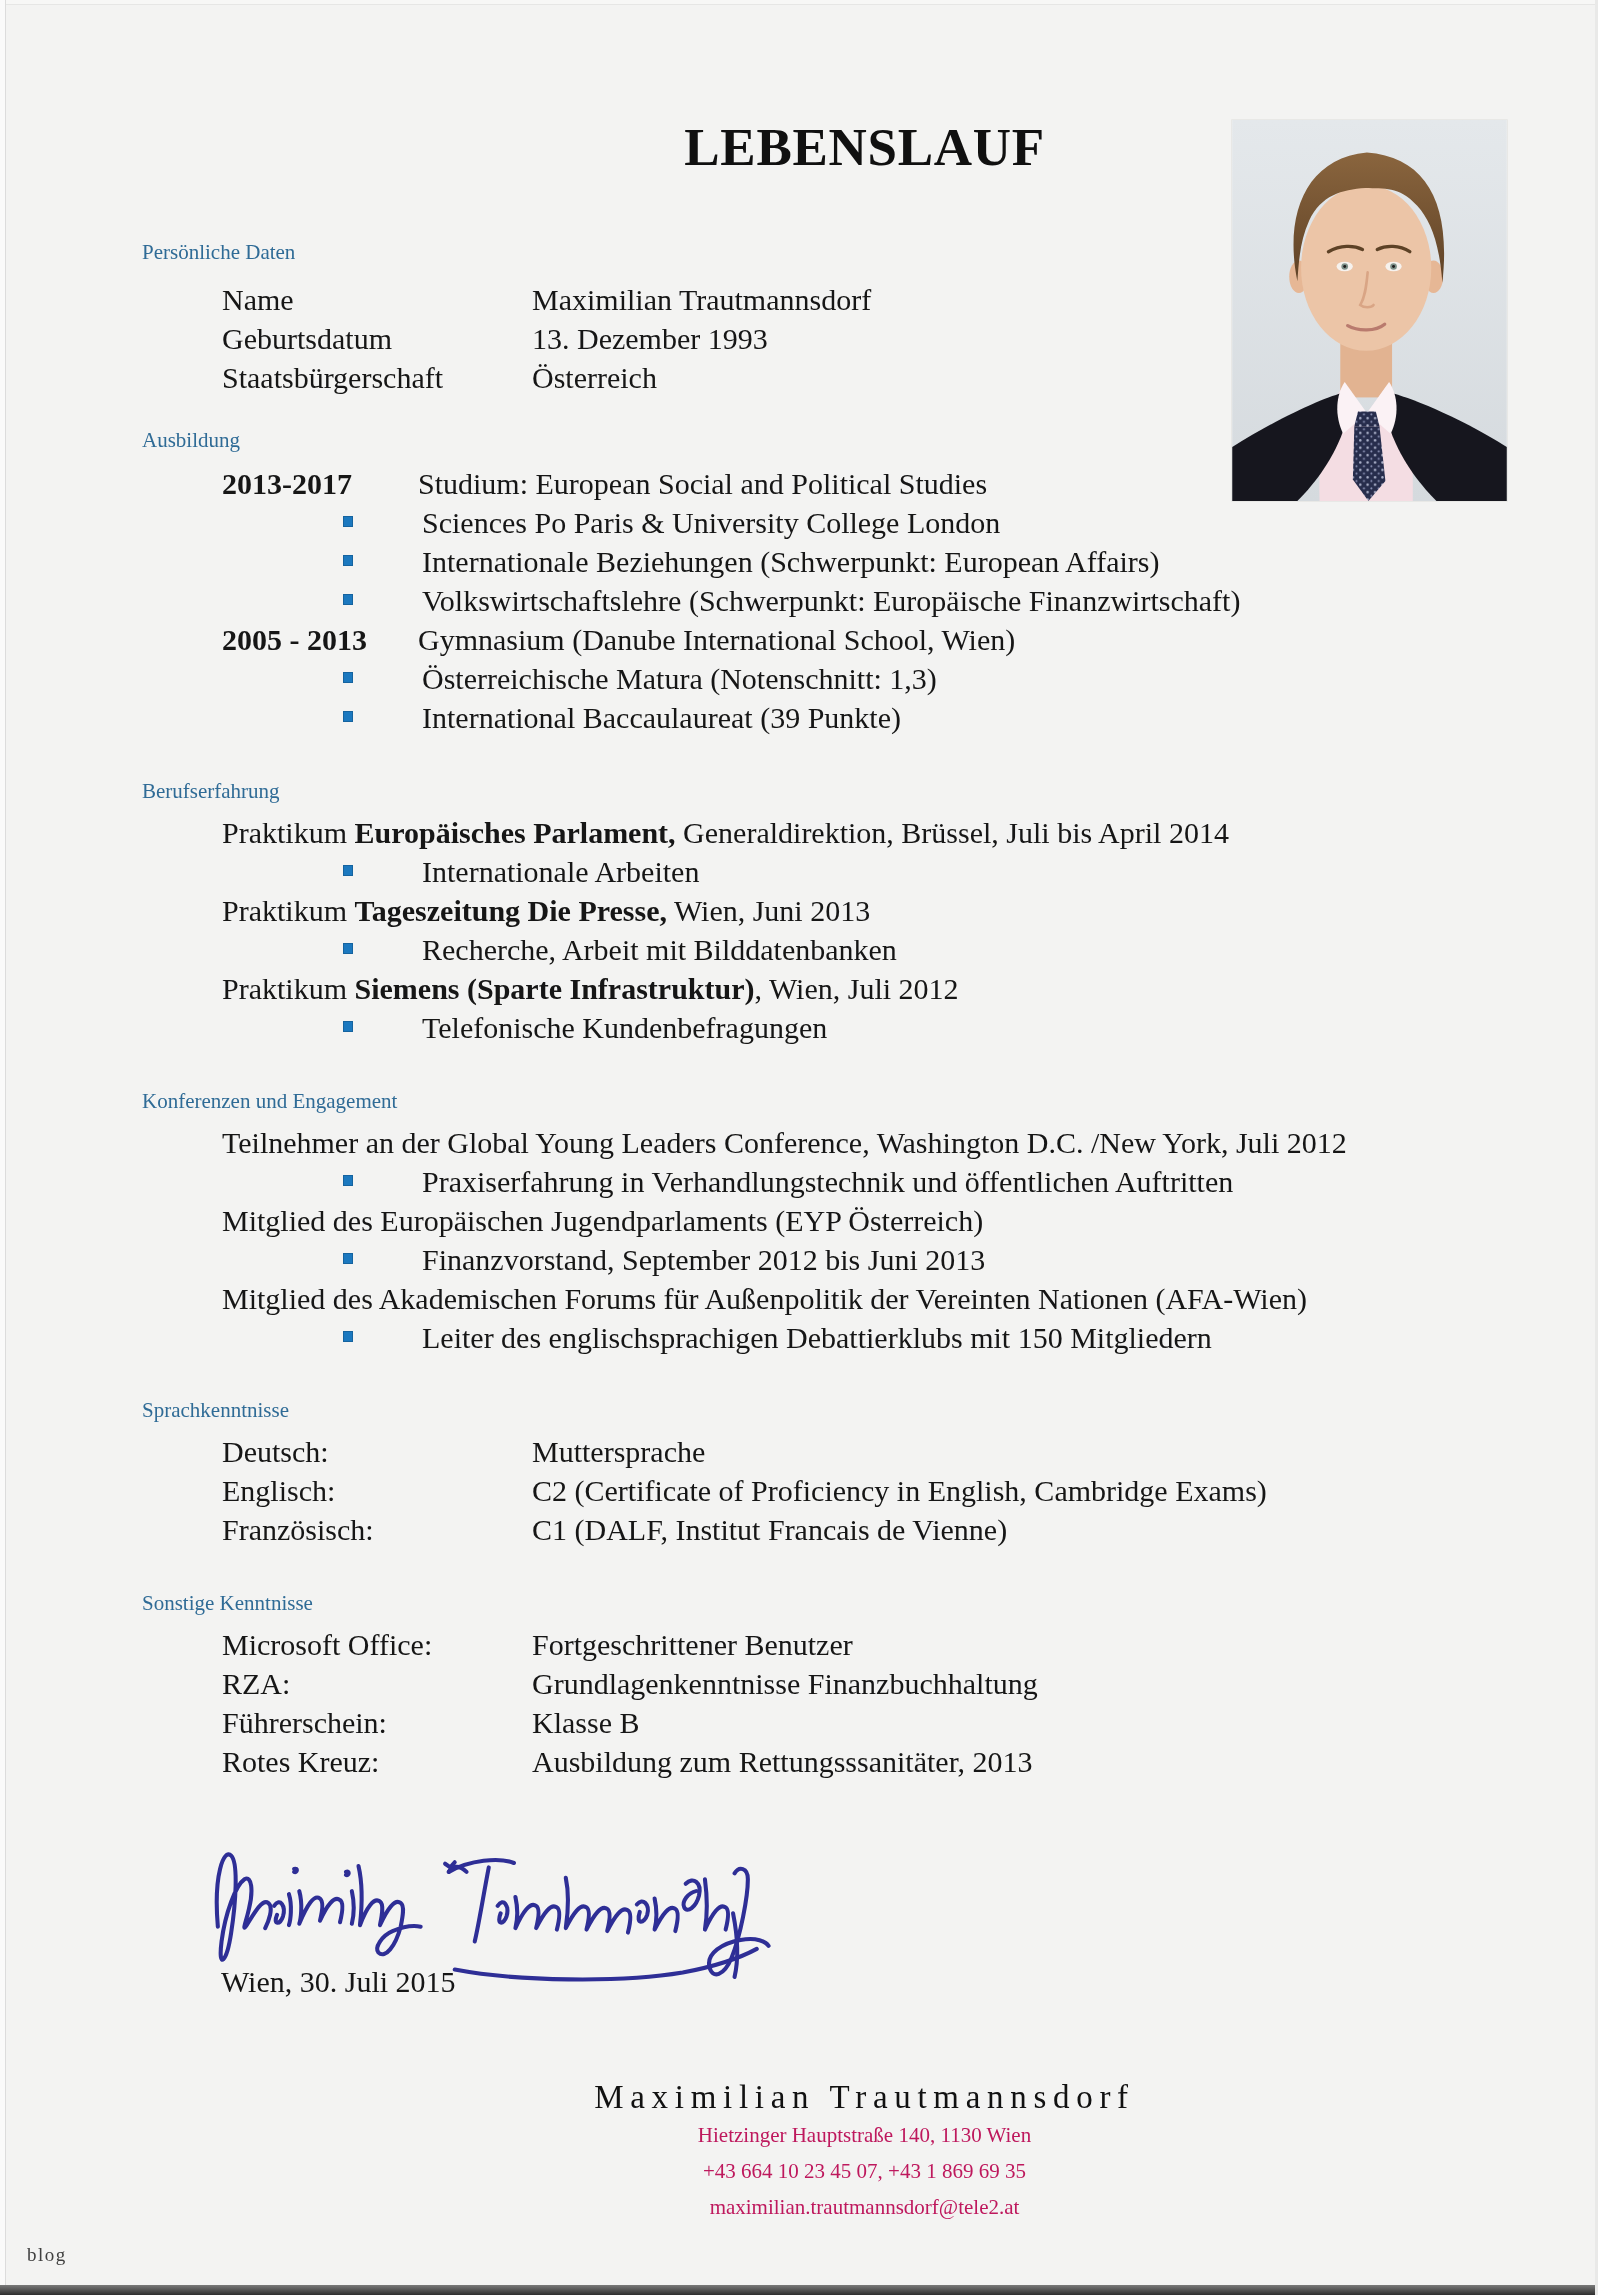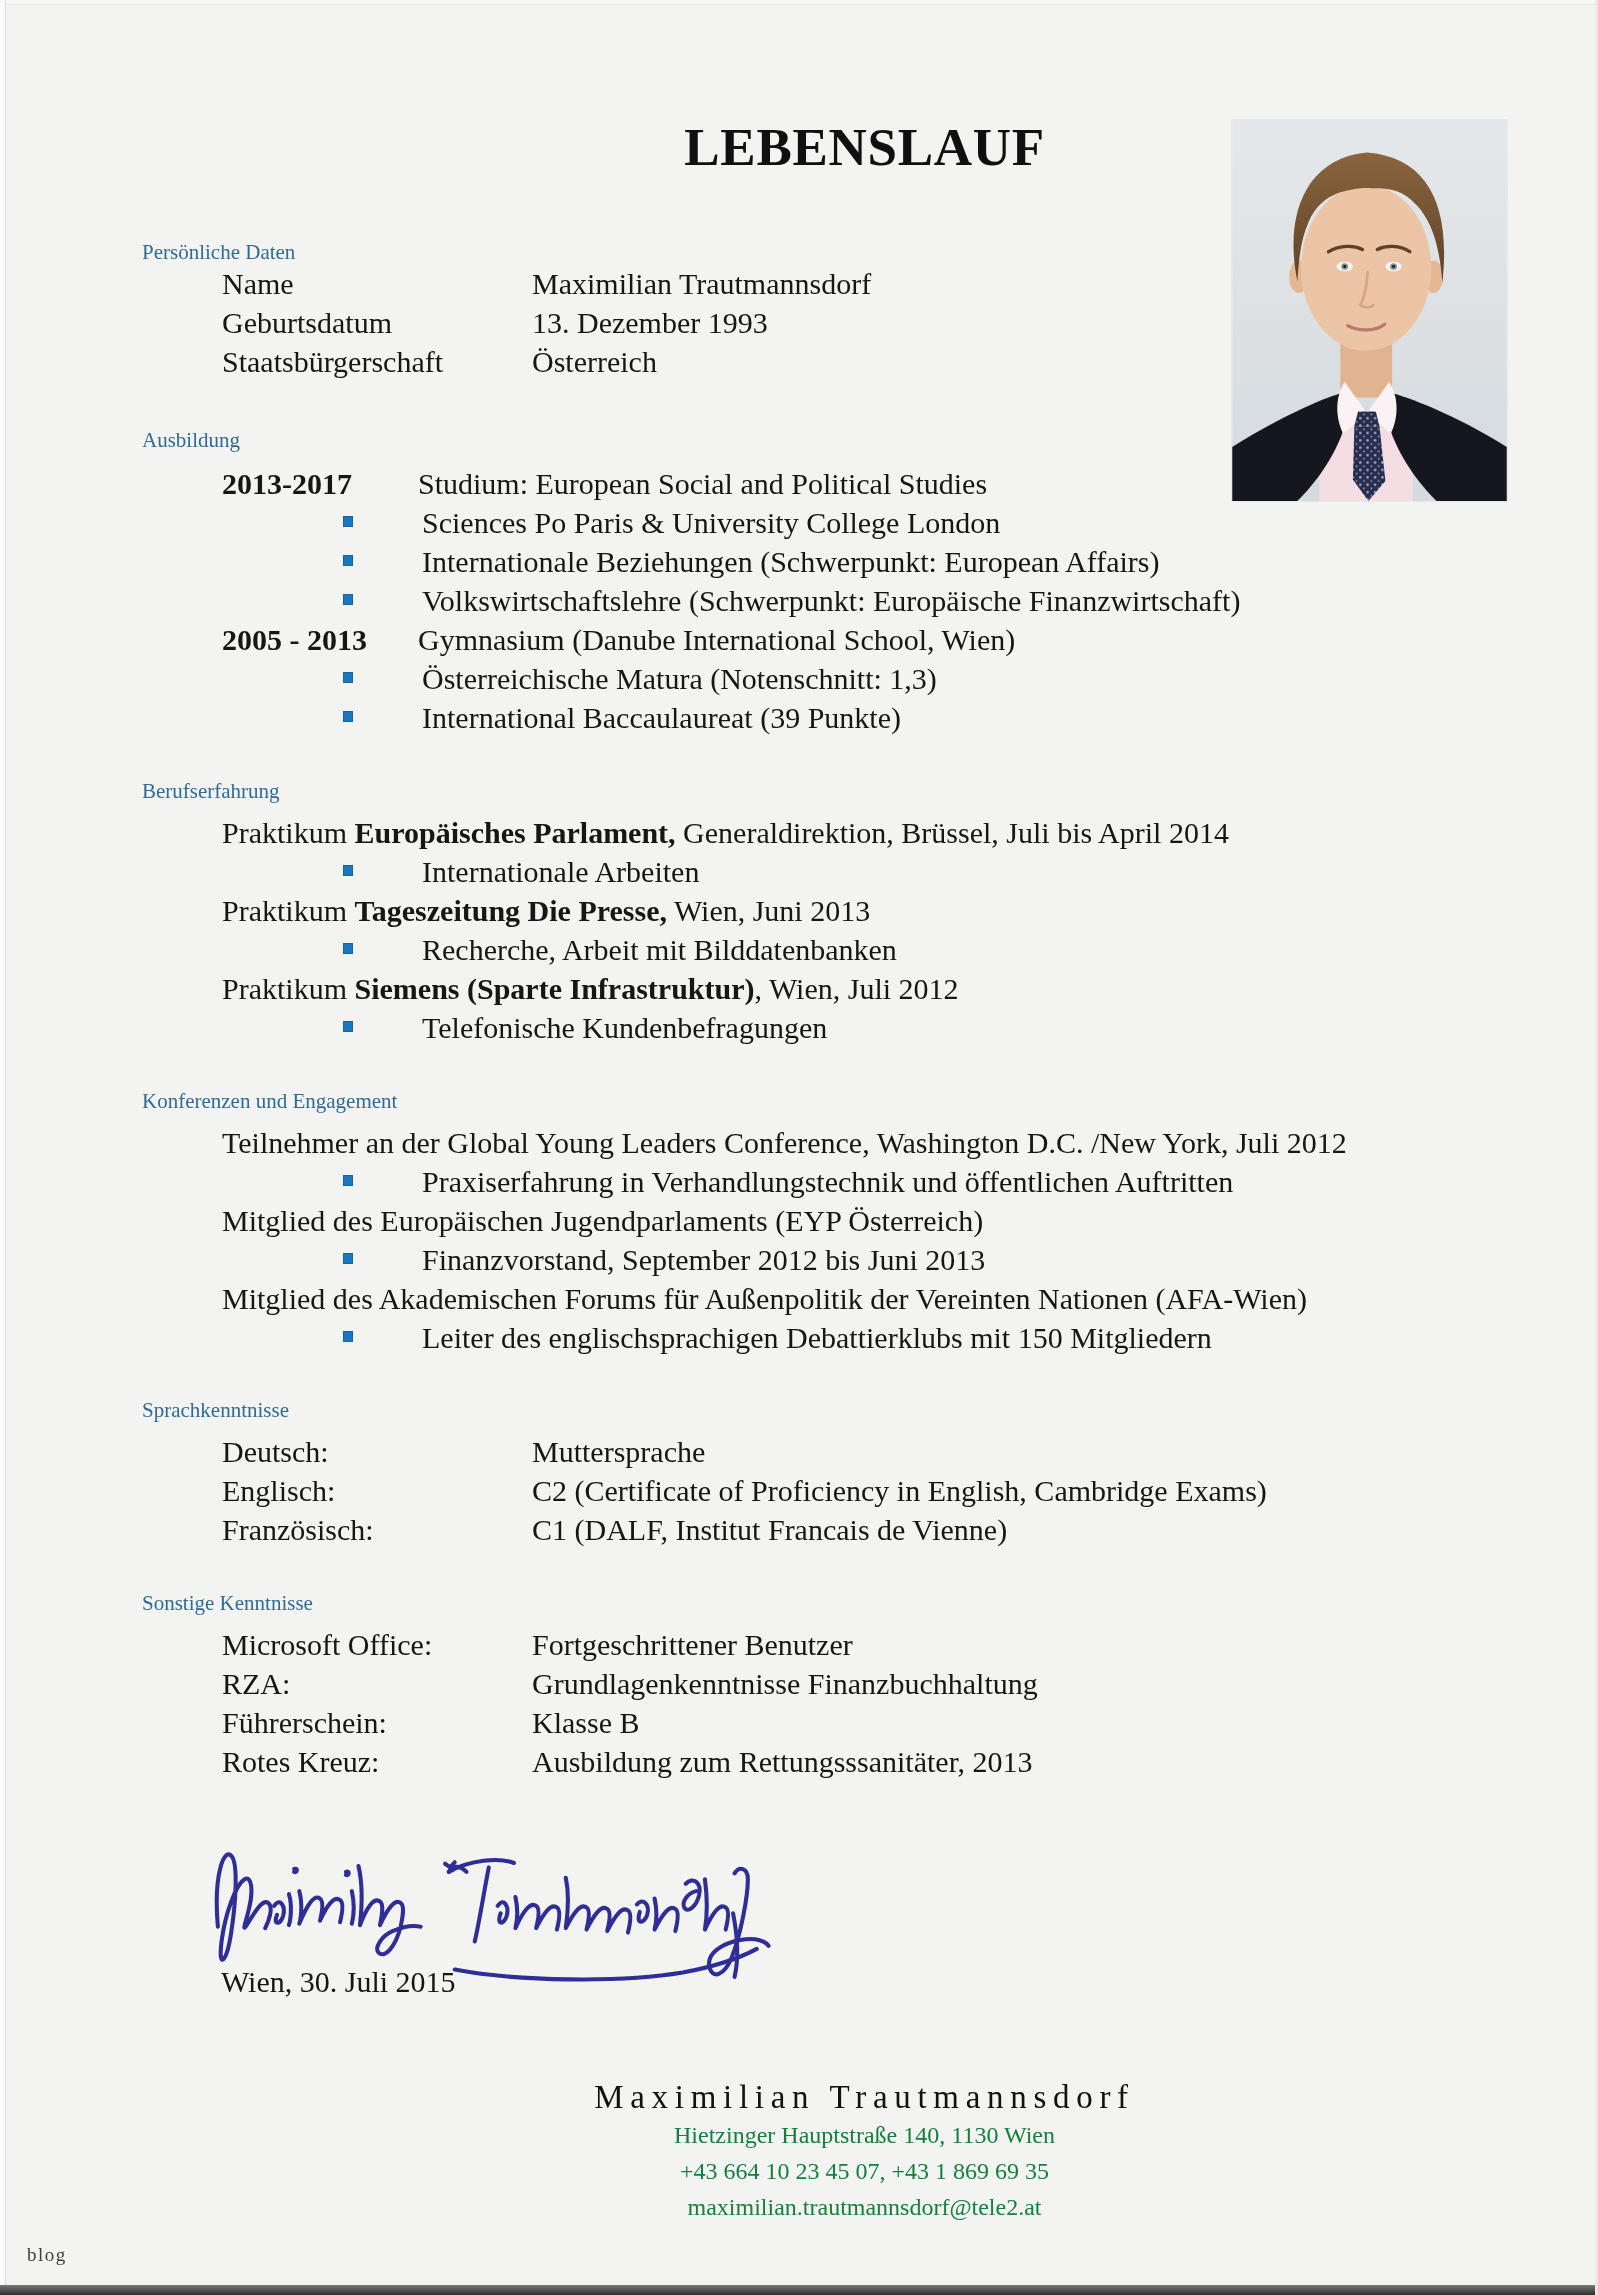--- a/index.html
+++ b/index.html
@@ -46,21 +46,21 @@
   .photo{
     position:absolute;left:1232px;top:120px;width:275px;height:381px;
     box-shadow:0 0 0 0.7px #e2e2e1;
   }
 
   .signature{position:absolute;left:206px;top:1823px;width:570px;height:174px;}
   .date-line{position:absolute;left:221px;top:1962px;font-size:30px;line-height:39px;}
 
   .footer{position:absolute;left:134px;right:0;top:2078px;text-align:center;}
   .footer .fname{font-size:33px;line-height:39px;color:#111;letter-spacing:6.7px;}
-  .footer .fline{font-size:24px;line-height:36px;color:#15803d;}
+  .footer .fline{font-size:21px;line-height:36px;color:#be185d;}
 </style>
 </head>
 <body>
 
 <div id="page">
 
   <div class="edge-top"></div>
   <div class="edge-left"></div>
 
   <div class="doc-title">LEBENSLAUF</div>
@@ -114,21 +114,21 @@
       <circle cx="152" cy="198" r="2" fill="#1c1c1c"></circle>
       <circle cx="218" cy="198" r="2" fill="#1c1c1c"></circle>
 
       <path d="M183,206 C181,228 179,240 173,250 C178,254 188,254 191,250" stroke="#d9a585" stroke-width="3.5" fill="none" stroke-linecap="round"></path>
 
       <path d="M156,278 C170,286 194,286 206,276" stroke="#b97b6e" stroke-width="4.5" fill="none" stroke-linecap="round"></path>
     </svg>
   </div>
 
   <div class="sec-heading" style="top:234px">Persönliche Daten</div>
-  <div class="rows" style="top:264px">
+  <div class="rows" style="top:280px">
     <div class="row">
       <span class="lbl">Name</span>
       <span class="val">Maximilian Trautmannsdorf</span>
     </div>
     <div class="row">
       <span class="lbl">Geburtsdatum</span>
       <span class="val">13. Dezember 1993</span>
     </div>
     <div class="row">
       <span class="lbl">Staatsbürgerschaft</span>

